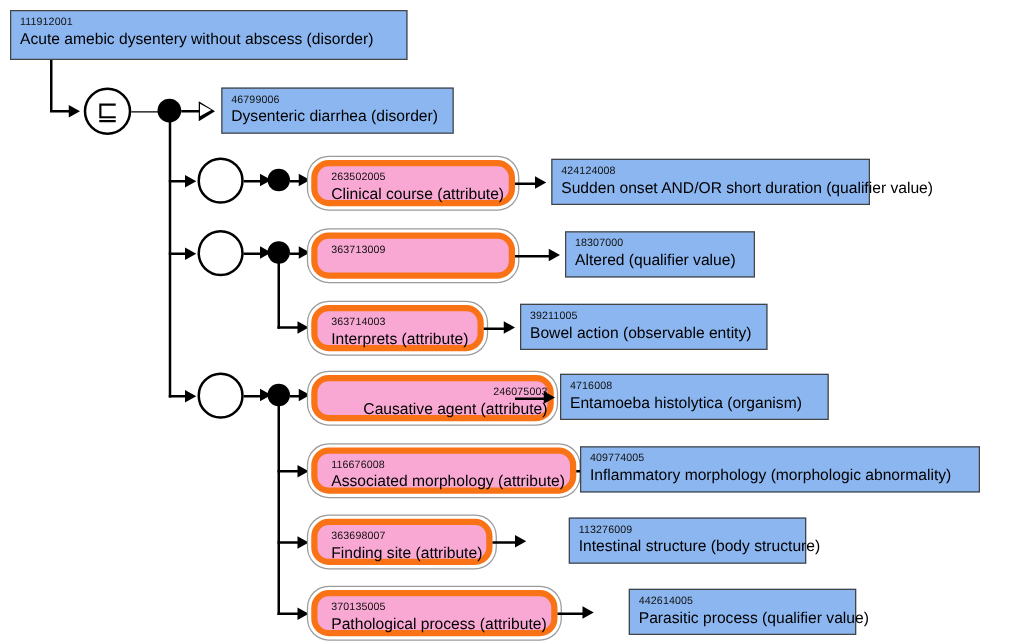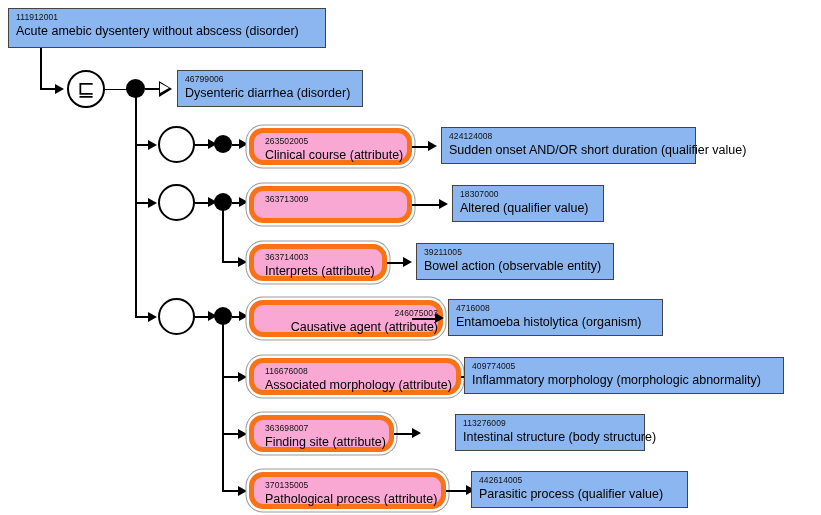--- a/index.html
+++ b/index.html
@@ -275,18 +275,18 @@
     <span class="sctid">113276009</span>
     <span class="term">Intestinal structure (body structure)</span>
   </div>
 
   <div class="attr-box" style="left:249px; top:472px; width:197px; height:37px;">
     <span class="sctid">370135005</span>
     <span class="term">Pathological process (attribute)</span>
   </div>
   <div class="line-h" style="left:446px; top:489.5px; width:25px;"></div>
   <div class="arrow-solid" style="left:466px; top:485px;"></div>
-  <div class="concept-box" style="left:471px; top:471px; width:217px; height:37px;">
+  <div class="concept-box" style="left:503px; top:471px; width:182px; height:37px;">
     <span class="sctid">442614005</span>
     <span class="term">Parasitic process (qualifier value)</span>
   </div>
 
 </div>
 
 </body></html>

